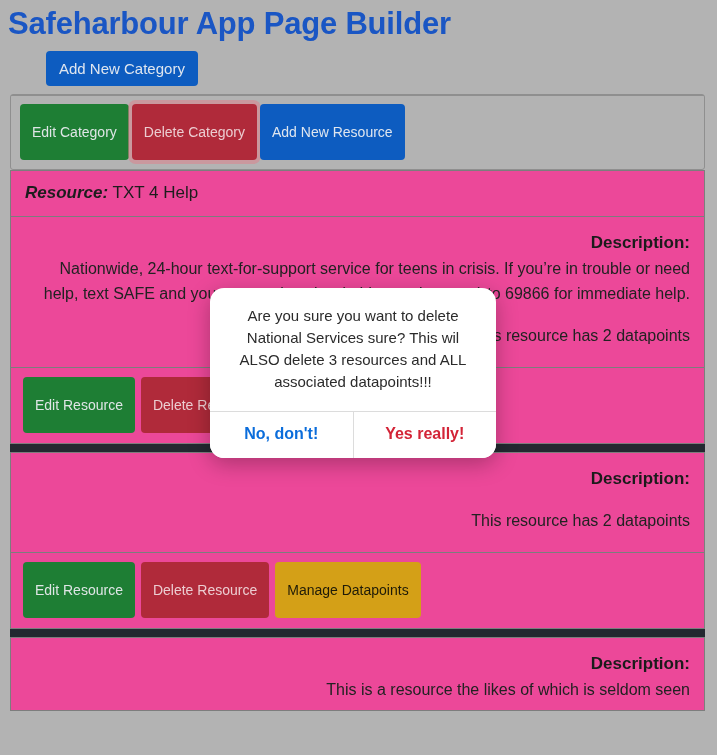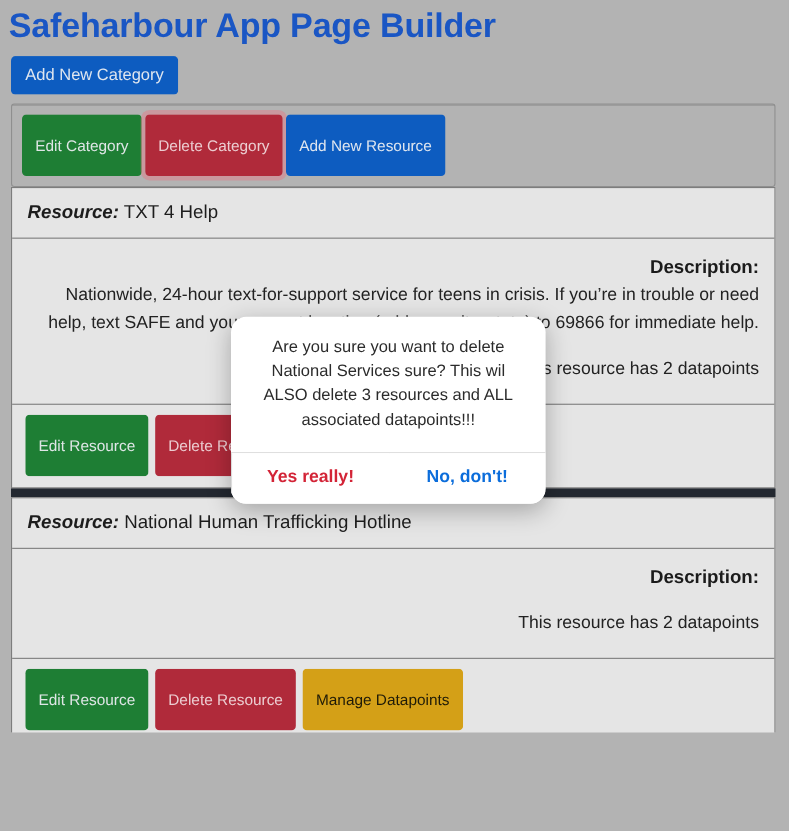--- a/index.html
+++ b/index.html
@@ -12,38 +12,39 @@
     overflow: hidden;
     background: #b3b3b3;
     font-family: "Liberation Sans", sans-serif;
     color: #212529;
     position: relative;
   }
 
   .page {
     position: relative;
     width: 717px;
-    height: 666px;
+    height: 755px;
     overflow: hidden;
   }
 
   
   .app-title {
     margin: 0;
     padding: 4px 0 0 8px;
     font-size: 31px;
     line-height: 40px;
     font-weight: bold;
     color: #1a56c4;
     letter-spacing: -0.2px;
   }
 
   
   .toolbar {
     padding: 7px 0 8px 10px;
+    margin-left: 36px;
   }
   .btn {
     display: inline-block;
     border: 1px solid transparent;
     border-radius: 4px;
     font-family: "Liberation Sans", sans-serif;
     font-size: 15px;
     line-height: 19px;
     padding: 7px 12px;
     cursor: pointer;
@@ -89,21 +90,21 @@
     border-top: 1px solid #8f8f8f;
     padding: 8px 9px 9px 9px;
     white-space: nowrap;
   }
   .category-actions .btn + .btn { margin-left: 3px; }
 
   
   .resource-card {
     border: 1px solid #7d7d7d;
     margin: 0 12px 0 10px;
-    background: #e5e5e5;
+    background: #ec4899;
   }
   .resource-header {
     padding: 11px 14px 12px 14px;
     font-size: 17px;
     line-height: 22px;
     border-bottom: 1px solid #7d7d7d;
   }
   .resource-header i {
     font-style: italic;
     font-weight: bold;
@@ -211,24 +212,20 @@
       <p class="datapoints-text">This resource has 2 datapoints</p>
     </div>
     <div class="resource-actions">
       <button class="btn btn-green btn-sm">Edit Resource</button><button class="btn btn-red btn-sm">Delete Resource</button><button class="btn btn-gold btn-sm">Manage Datapoints</button>
     </div>
   </div>
 
   <div class="divider-bar"></div>
 
   <div class="resource-card">
-    <div class="resource-header">
-      <i>Resource:</i>
-      <span>National Human Trafficking Hotline</span>
-    </div>
     <div class="resource-body">
       <p class="desc-label">Description:</p>
       <p class="datapoints-text">This resource has 2 datapoints</p>
     </div>
     <div class="resource-actions">
       <button class="btn btn-green btn-sm">Edit Resource</button><button class="btn btn-red btn-sm">Delete Resource</button><button class="btn btn-gold btn-sm">Manage Datapoints</button>
     </div>
   </div>
 
   <div class="divider-bar"></div>
@@ -236,18 +233,18 @@
   <div class="resource-card">
     <div class="resource-body">
       <p class="desc-label">Description:</p>
       <p class="desc-text">This is a resource the likes of which is seldom seen</p>
     </div>
   </div>
 
   <div class="modal">
     <div class="modal-message">Are you sure you want to delete National Services sure? This wil ALSO delete 3 resources and ALL associated datapoints!!!</div>
     <div class="modal-buttons">
+      <div class="modal-btn cancel">No, don't!</div>
       <div class="modal-btn confirm">Yes really!</div>
-      <div class="modal-btn cancel">No, don't!</div>
     </div>
   </div>
 
 </div>
 
 </body></html>

